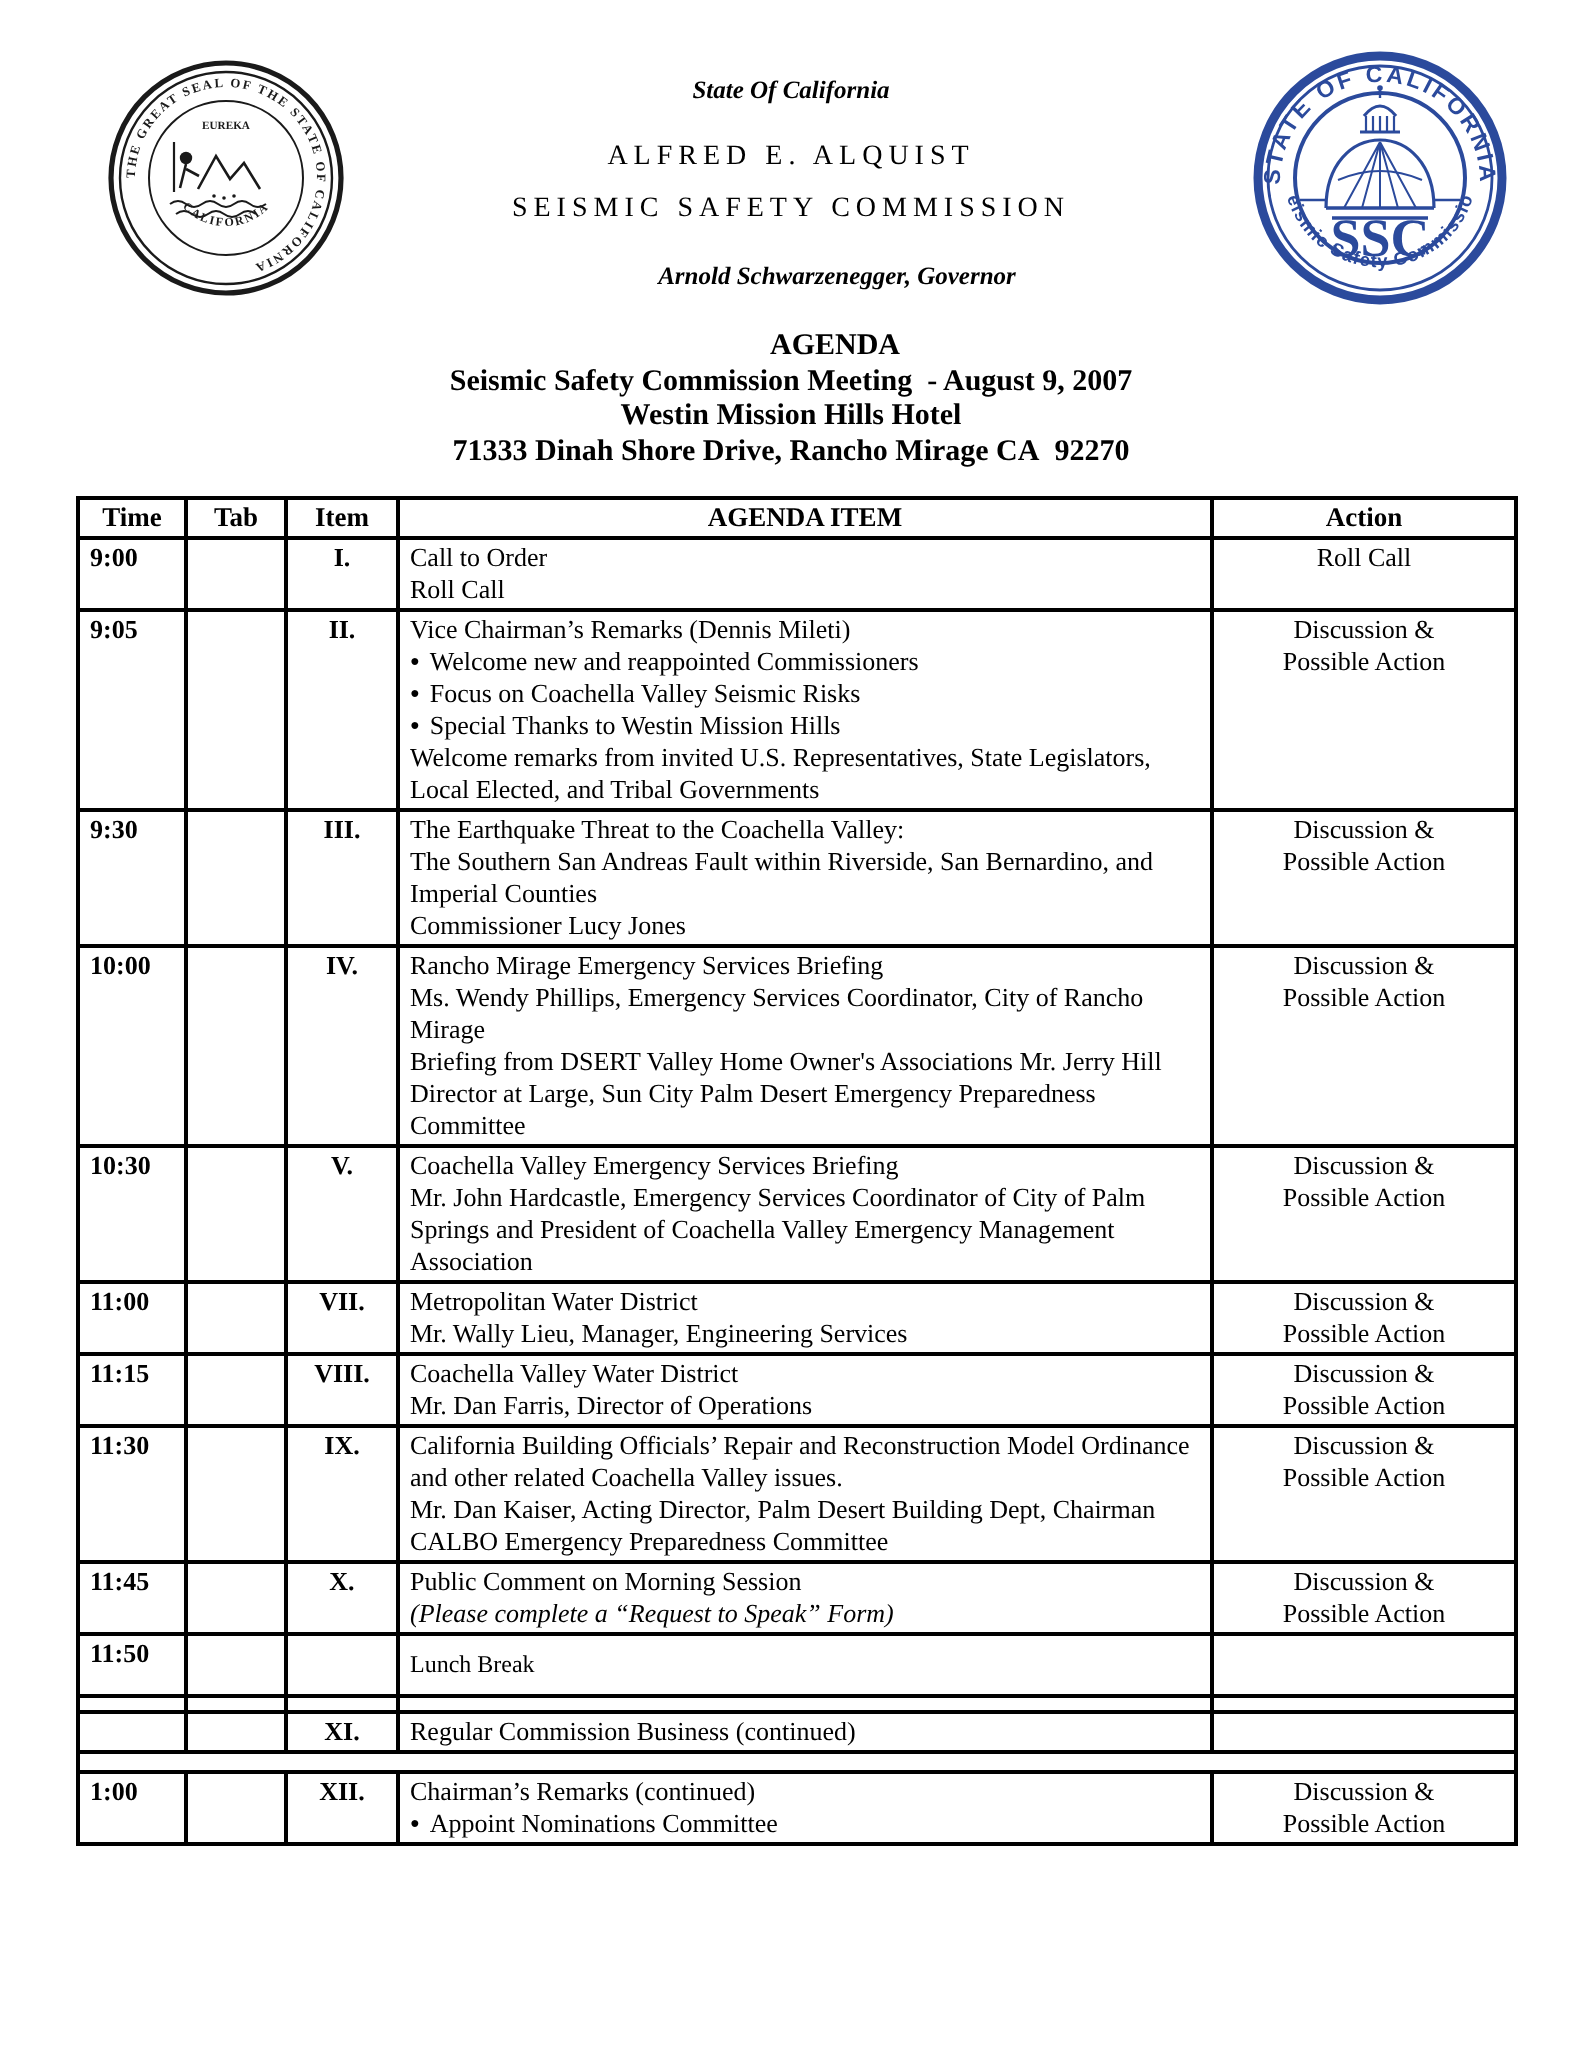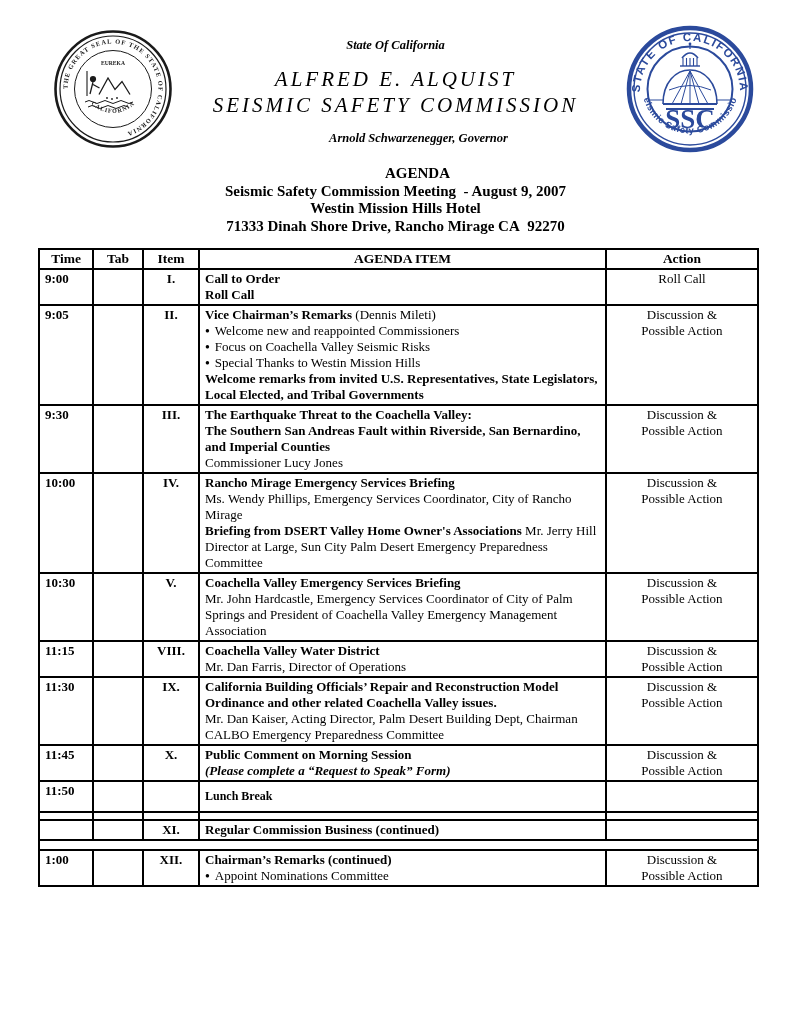--- a/index.html
+++ b/index.html
@@ -8,21 +8,21 @@
     width:791px;height:1024px;
     background:#ffffff;
     margin:0 auto;
     font-family:"Liberation Serif","DejaVu Serif",serif;
     color:#000;
     overflow:hidden;
   }
   
   .doc-header{position:relative;text-align:center;padding-top:38px;}
   .h-state{font-size:12.5px;font-weight:bold;font-style:italic;}
-  .h-title{font-size:21px;letter-spacing:3px;line-height:26px;margin-top:0;font-style:italic;}
+  .h-title{font-size:14px;letter-spacing:3px;line-height:26px;margin-top:0;}
   .h-title.first{margin-top:13px;}
   .h-gov{font-size:12.5px;font-weight:bold;font-style:italic;margin-top:13px;padding-left:46px;}
   .h-agenda{font-size:15px;font-weight:bold;margin-top:19px;line-height:17.5px;padding-left:44px;}
   .h-meet{font-size:15px;font-weight:bold;line-height:17.5px;}
   .seal-left{position:absolute;left:52px;top:28px;}
   .logo-right{position:absolute;left:626px;top:25px;}
   
   table.agenda{
     border-collapse:collapse;
     table-layout:fixed;
@@ -40,22 +40,22 @@
     text-align:center;
     padding:1px 2px;
   }
   td.col-time{font-weight:bold;padding-top:2px;}
   td.col-tab{text-align:center;font-weight:bold;vertical-align:middle;}
   td.col-item{text-align:center;font-weight:bold;padding-top:2px;}
   td.col-agenda{padding-left:7px;padding-right:6px;}
   td.col-action{text-align:center;vertical-align:middle;line-height:16px;padding-top:3px;padding-bottom:3px;}
   .line{line-height:16px;}
   .line.lg{font-size:12px;line-height:22px;padding:2px 0 3px 0;font-weight:bold;}
-  .seg-b{font-weight:bold;}
-  .seg-i{font-style:italic;font-weight:bold;}
+  .seg-b{font-weight:normal;}
+  .seg-i{font-style:italic;}
   .blt{font-size:8px;vertical-align:2px;margin-right:5px;}
   tr.spacer td{height:6px;padding:0;}
   tr.spacer.no-inner td{border-left:none;border-right:none;height:8px;}
   tr.spacer.no-inner td:first-child{border-left:2px solid #000;}
   tr.spacer.no-inner td:last-child{border-right:2px solid #000;}
   
   .svg-serif{font-family:"Liberation Serif","DejaVu Serif",serif;}
   .svg-sans{font-family:"Liberation Sans","DejaVu Sans",sans-serif;}
 </style>
 </head>
@@ -203,20 +203,30 @@
           <td class="col-time">10:30</td>
           <td class="col-tab"></td>
           <td class="col-item">V.</td>
           <td class="col-agenda">
             <div class="line"><span class="seg-b">Coachella Valley Emergency Services Briefing</span></div>
             <div class="line"><span class="seg-n">Mr. John Hardcastle, Emergency Services Coordinator of City of Palm Springs and President of Coachella Valley Emergency Management Association</span></div>
           </td>
           <td class="col-action">Discussion &amp;<br>Possible Action</td>
         </tr>
         <tr>
+          <td class="col-time">11:00</td>
+          <td class="col-tab"></td>
+          <td class="col-item">VII.</td>
+          <td class="col-agenda">
+            <div class="line"><span class="seg-b">Metropolitan Water District</span></div>
+            <div class="line"><span class="seg-n">Mr. Wally Lieu, Manager, Engineering Services</span></div>
+          </td>
+          <td class="col-action">Discussion &amp;<br>Possible Action</td>
+        </tr>
+        <tr>
           <td class="col-time">11:15</td>
           <td class="col-tab"></td>
           <td class="col-item">VIII.</td>
           <td class="col-agenda">
             <div class="line"><span class="seg-b">Coachella Valley Water District</span></div>
             <div class="line"><span class="seg-n">Mr. Dan Farris, Director of Operations</span></div>
           </td>
           <td class="col-action">Discussion &amp;<br>Possible Action</td>
         </tr>
         <tr>

